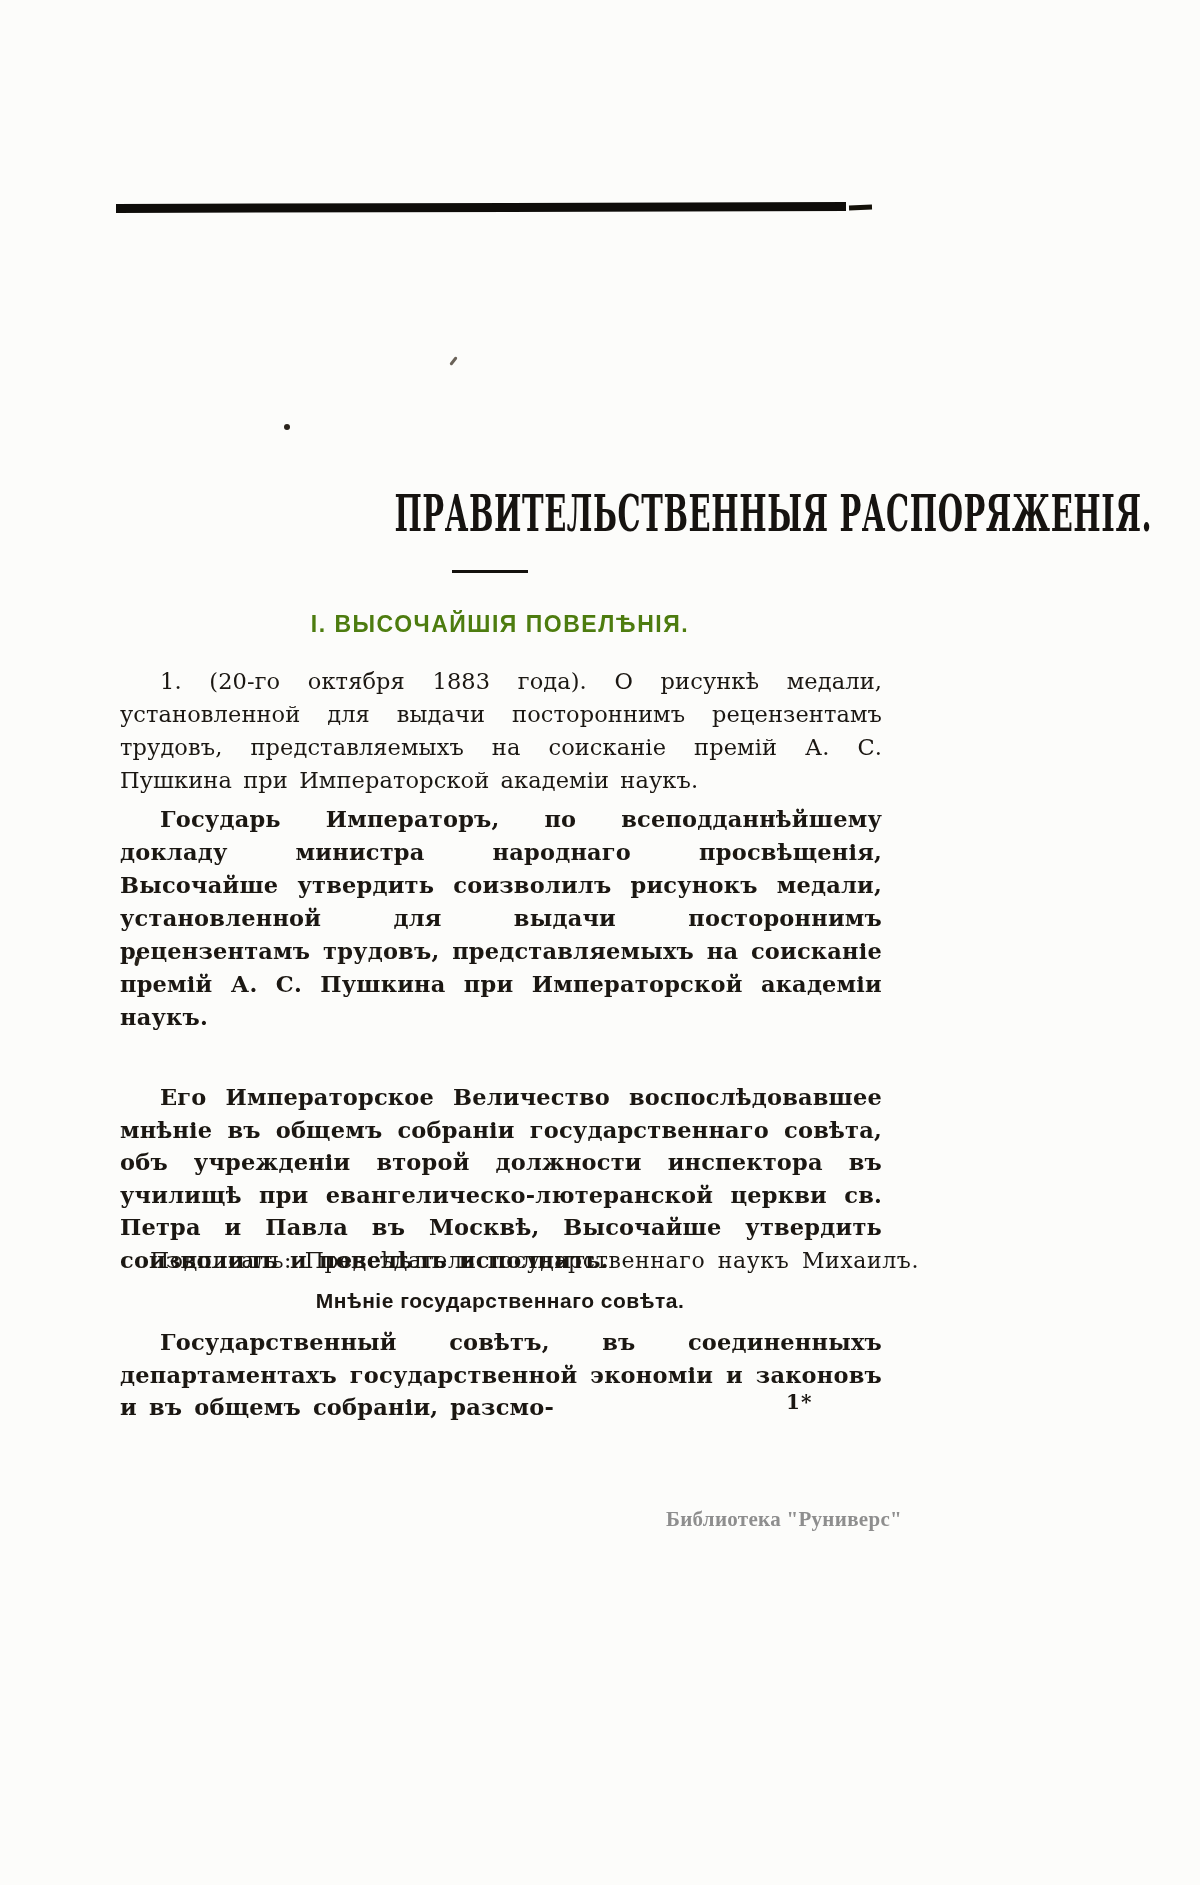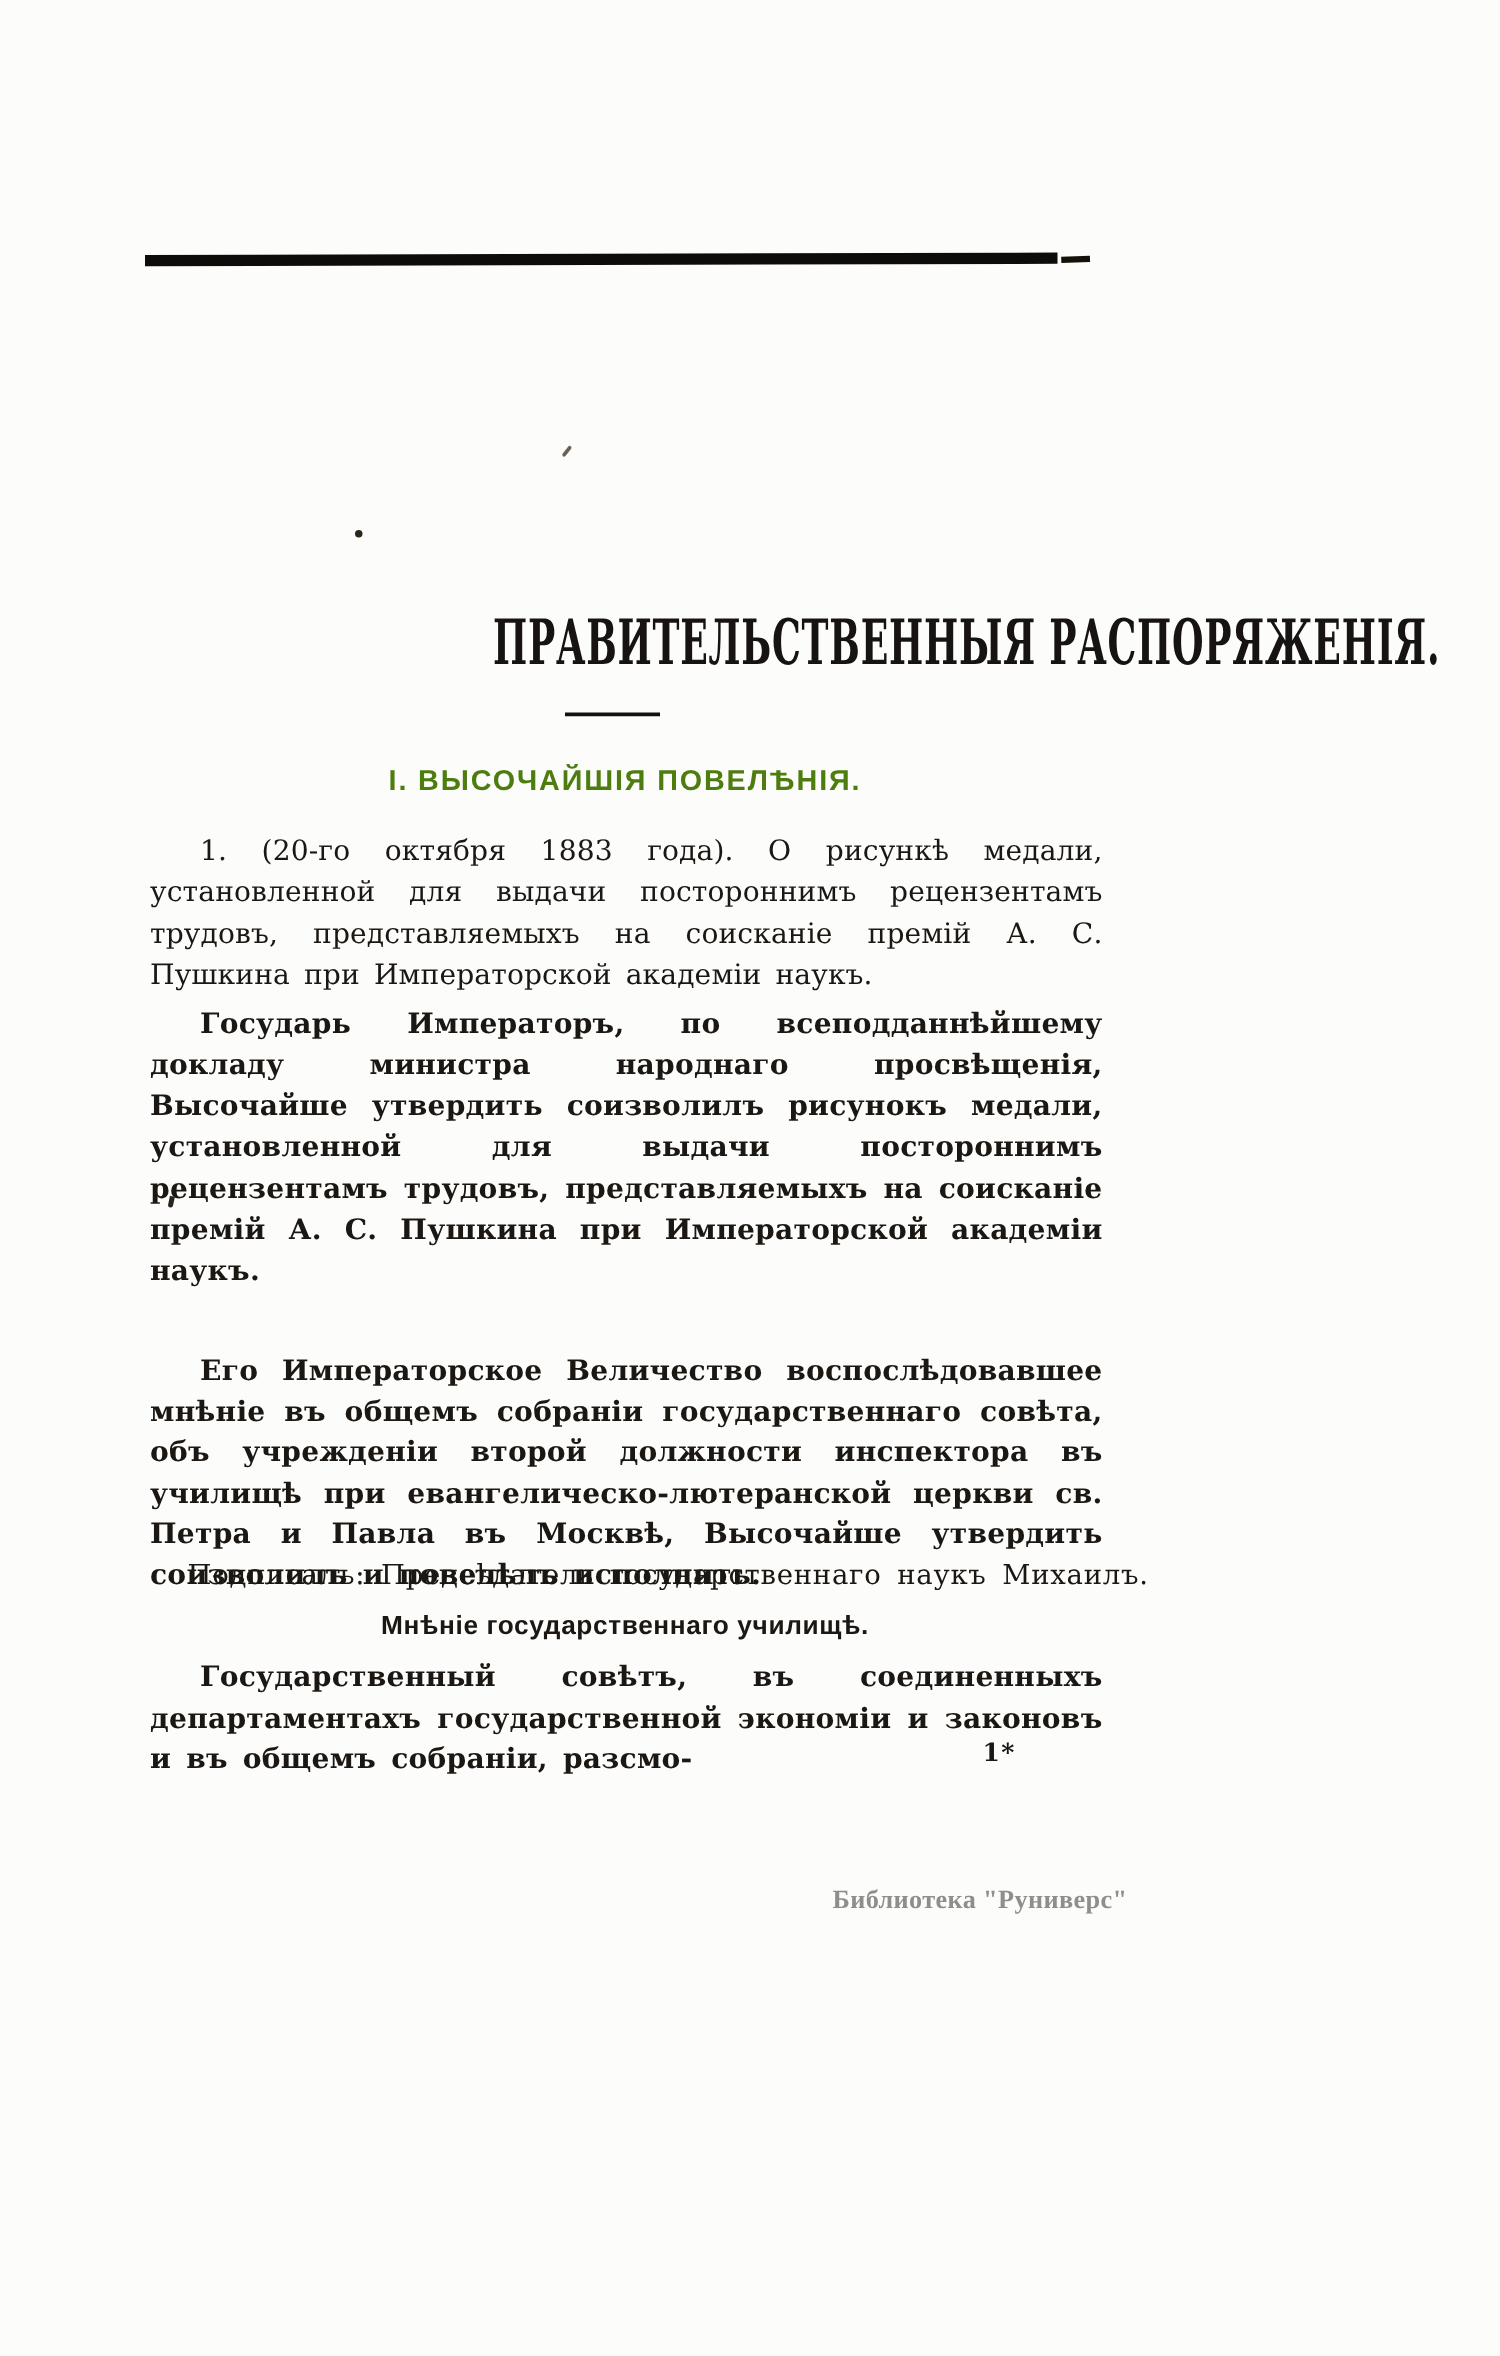--- a/index.html
+++ b/index.html
@@ -149,21 +149,21 @@
 
   <h2 class="section-heading">І. ВЫСОЧАЙШІЯ ПОВЕЛѢНІЯ.</h2>
 
   <p class="par par-bold decree1-heading">1. (20-го октября 1883 года). О рисункѣ медали, установленной для выдачи постороннимъ рецензентамъ трудовъ, представляемыхъ на соисканіе премій А. С. Пушкина при Императорской академіи наукъ.</p>
   <p class="par decree1-body">Государь Императоръ, по всеподданнѣйшему докладу министра народнаго просвѣщенія, Высочайше утвердить соизволилъ рисунокъ медали, установленной для выдачи постороннимъ рецензентамъ трудовъ, представляемыхъ на соисканіе премій А. С. Пушкина при Императорской академіи наукъ.</p>
 
   <p class="par decree2-body">Его Императорское Величество воспослѣдовавшее мнѣніе въ общемъ собраніи государственнаго совѣта, объ учрежденіи второй должности инспектора въ училищѣ при евангелическо-лютеранской церкви св. Петра и Павла въ Москвѣ, Высочайше утвердить соизволилъ и повелѣлъ исполнить.</p>
 
   <p class="signature">Подписалъ: Предсѣдатель государственнаго наукъ Михаилъ.</p>
 
-  <h3 class="opinion-heading">Мнѣніе государственнаго училищѣ.</h3>
+  <h3 class="opinion-heading">Мнѣніе государственнаго совѣта.</h3>
 
   <p class="par opinion-body">Государственный совѣтъ, въ соединенныхъ департаментахъ государственной экономіи и законовъ и въ общемъ собраніи, разсмо-</p>
 
   <div class="printers-mark">1*</div>
 
   <div class="watermark">Библиотека "Руниверс"</div>
 
 </div>
 
 </body></html>

